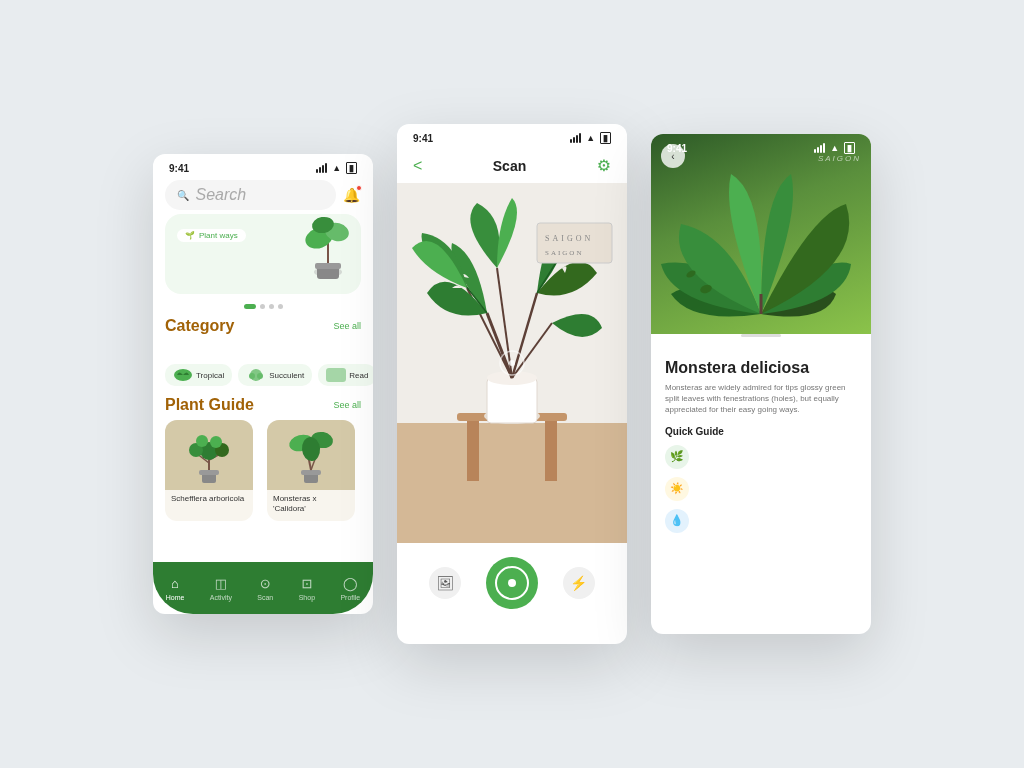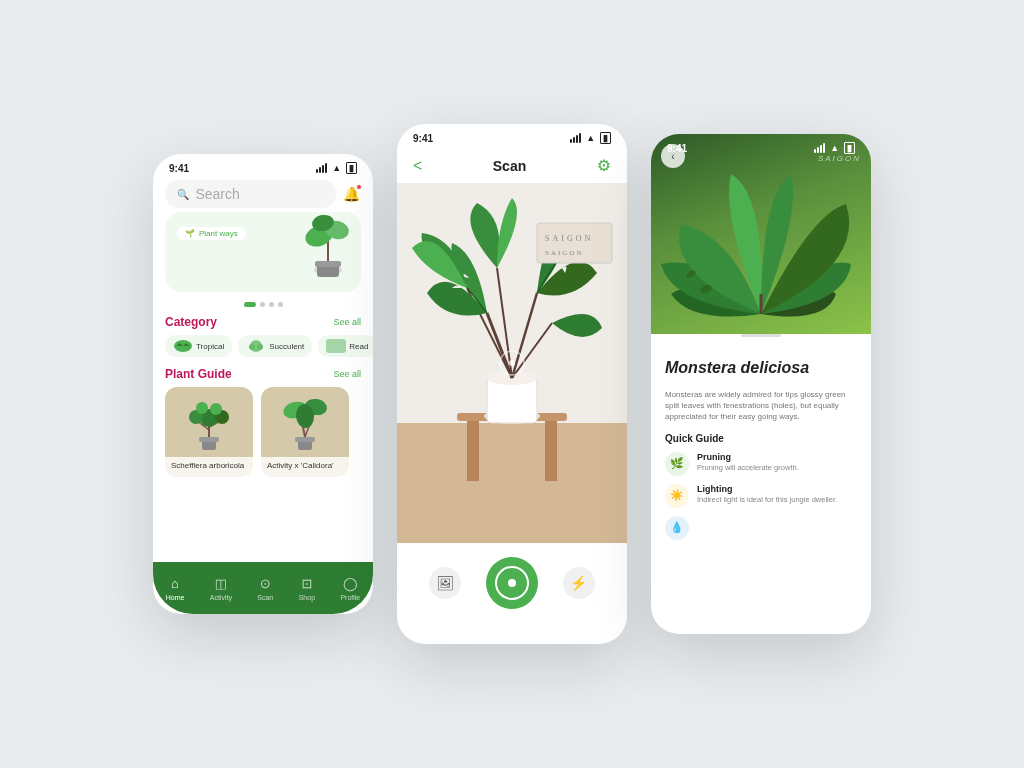--- a/index.html
+++ b/index.html
@@ -17,21 +17,21 @@
     .phones-container {
       display: flex;
       align-items: center;
       gap: 24px;
       position: relative;
     }
 
     
     .phone {
       background: #fff;
-      border-radius: 28px;
+      border-radius: 12px;
       box-shadow: 0 20px 60px rgba(0,0,0,0.15);
       overflow: hidden;
       position: relative;
     }
 
     .phone-left {
       width: 220px;
       height: 460px;
     }
 
@@ -64,22 +64,23 @@
     .search-bar {
       display: flex;
       align-items: center;
       background: #f5f5f5;
       border-radius: 20px;
       padding: 6px 12px;
       margin: 6px 12px 8px;
       gap: 6px;
     }
     .search-bar-text {
-      font-size: 14px;
+      font-size: 16px;
       color: #aaa;
+      font-style: italic;
     }
 
     
     .hero-card {
       margin: 0 12px 10px;
       background: #f0f9f0;
       border-radius: 16px;
       padding: 10px 12px;
       position: relative;
       height: 80px;
@@ -126,23 +127,23 @@
 
     
     .section-header {
       display: flex;
       justify-content: space-between;
       align-items: center;
       padding: 0 12px;
       margin-bottom: 6px;
     }
     .section-title {
-      font-size: 12px;
+      font-size: 16px;
       font-weight: 700;
-      color: #be185d;
+      color: #a16207;
     }
     .see-all {
       font-size: 9px;
       color: #4caf50;
     }
 
     
     .category-row {
       display: flex;
       gap: 6px;
@@ -153,26 +154,27 @@
     .category-chip {
       background: #f0f9f0;
       border-radius: 10px;
       padding: 4px 8px;
       font-size: 8px;
       color: #333;
       display: flex;
       align-items: center;
       gap: 3px;
       white-space: nowrap;
+      margin-top: 23px;
     }
 
     
     .plant-grid {
       display: flex;
-      gap: 8px;
+      gap: 14px;
       padding: 0 12px;
     }
     .plant-card {
       background: #f8f5ee;
       border-radius: 12px;
       overflow: hidden;
       width: 88px;
     }
     .plant-card-img {
       width: 88px;
@@ -302,22 +304,21 @@
       color: #333;
     }
 
     .plant-detail-content {
       padding: 12px 14px;
     }
     .plant-name {
       font-size: 16px;
       font-weight: 700;
       color: #222;
-      margin-bottom: 12px;
-      font-style: italic;
+      margin-bottom: 5px;
     }
     .plant-desc {
       font-size: 8px;
       color: #777;
       line-height: 1.4;
       margin-bottom: 10px;
     }
     .quick-guide-title {
       font-size: 10px;
       font-weight: 700;
@@ -535,21 +536,21 @@
           <svg width="70" height="60" viewBox="0 0 70 60">
             <rect x="28" y="48" width="14" height="10" rx="2" fill="#888"></rect>
             <rect x="25" y="45" width="20" height="5" rx="2" fill="#999"></rect>
             <line x1="35" y1="45" x2="30" y2="20" stroke="#795548" stroke-width="2"></line>
             <line x1="35" y1="45" x2="45" y2="18" stroke="#795548" stroke-width="1.5"></line>
             <ellipse cx="25" cy="18" rx="12" ry="8" fill="#4caf50" transform="rotate(-15,25,18)"></ellipse>
             <ellipse cx="46" cy="15" rx="11" ry="8" fill="#388e3c" transform="rotate(10,46,15)"></ellipse>
             <ellipse cx="35" cy="24" rx="9" ry="12" fill="#2e7d32" transform="rotate(-5,35,24)"></ellipse>
           </svg>
         </div>
-        <div class="plant-card-name">Activity x 'Calidora'</div>
+        <div class="plant-card-name">Monsteras x 'Calidora'</div>
       </div>
     </div>
 
     <div class="bottom-nav">
       <div class="nav-item active">
         <div class="nav-icon">⌂</div>
         <span>Home</span>
       </div>
       <div class="nav-item">
         <div class="nav-icon">◫</div>
@@ -712,32 +713,24 @@
 
     
     <div class="plant-detail-content">
       <div class="plant-name">Monstera deliciosa</div>
       <div class="plant-desc">Monsteras are widely admired for tips glossy green split leaves with fenestrations (holes), but equally appreciated for their easy going ways.</div>
 
       <div class="quick-guide-title">Quick Guide</div>
 
       <div class="guide-item">
         <div class="guide-icon pruning">🌿</div>
-        <div class="guide-text-block">
-          <div class="guide-label">Pruning</div>
-          <div class="guide-desc">Pruning will accelerate growth.</div>
-        </div>
       </div>
 
       <div class="guide-item">
         <div class="guide-icon lighting">☀️</div>
-        <div class="guide-text-block">
-          <div class="guide-label">Lighting</div>
-          <div class="guide-desc">Indirect light is ideal for this jungle dweller.</div>
-        </div>
       </div>
 
       <div class="guide-item">
         <div class="guide-icon watering">💧</div>
       </div>
     </div>
 
     
 
   </div>

